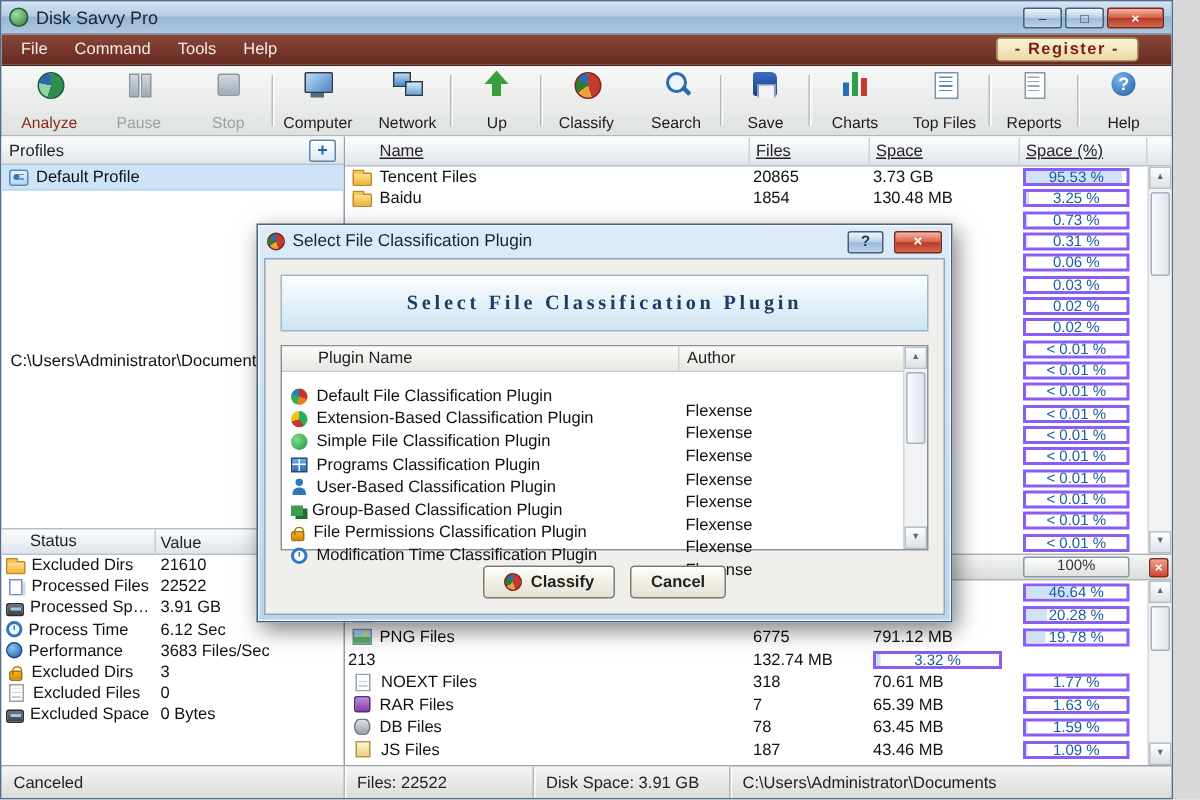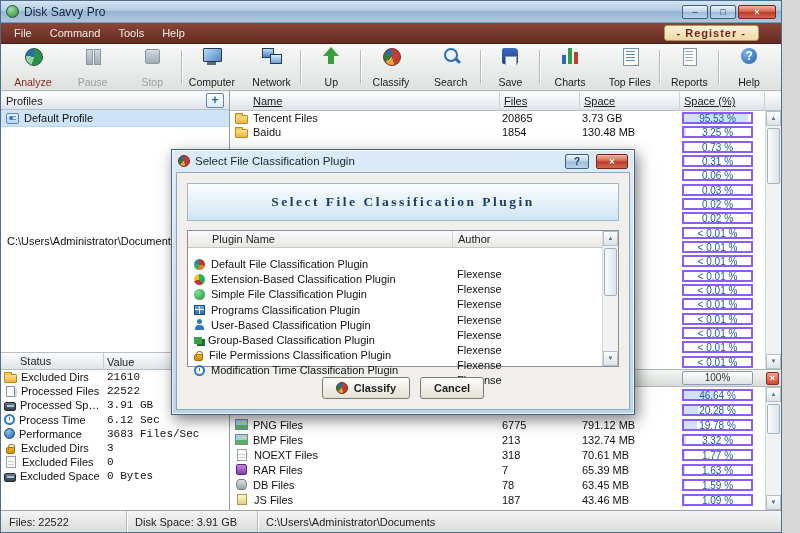--- a/index.html
+++ b/index.html
@@ -75,21 +75,21 @@
   .dir-row { height:16px; flex:none; display:flex; align-items:center; padding:0 6px; font-size:11px; color:#111; white-space:nowrap; overflow:hidden; }
   .sp1 { height:106px; flex:none; } .sp2 { height:103px; flex:none; }
   .status-table { flex:1; display:flex; flex-direction:column; min-height:0; }
   .st-hdr { height:18px; flex:none; display:grid; grid-template-columns:103px 1fr; align-items:center; font-size:11px; color:#222;
     background:linear-gradient(#fdfdfe,#dfe4e9); border-bottom:1px solid #b6bec6; border-top:1px solid #b6bec6; }
   .st-hdr .c1 { padding-left:19px; border-right:1px solid #c6ccd2; height:100%; line-height:17px; }
   .st-hdr .c2 { padding-left:3px; }
   .srow { height:14.2px; flex:none; display:grid; grid-template-columns:103px 1fr; align-items:center; font-size:11px; color:#111; }
   .srow .lab { display:flex; align-items:center; gap:4px; padding-left:3px; white-space:nowrap; overflow:hidden; text-overflow:ellipsis; }
   .srow .lab span:last-child { overflow:hidden; text-overflow:ellipsis; }
-  .srow .val { padding-left:3px; white-space:nowrap;font-family:Liberation Mono, monospace; }
+  .srow .val { padding-left:3px; white-space:nowrap; }
 
   
   .ric { width:14px; height:12px; display:inline-block; position:relative; flex:none; }
   .ic-none { visibility:hidden; }
   .ic-folder { background:linear-gradient(#ffe08a,#f0b43c); border:1px solid #c08a20; border-radius:1px; height:9px; margin-top:3px; width:13px; }
   .ic-folder::before { content:""; position:absolute; top:-3px; left:-1px; width:6px; height:2px; background:#f5c45a; border:1px solid #c08a20; border-bottom:none; border-radius:1px 1px 0 0; }
   .ic-img { background:linear-gradient(#9cd3f0 0 55%,#58b060 55%); border:1px solid #7a8a98; width:13px; height:11px; }
   .ic-img::before { content:""; position:absolute; right:2px; top:1px; width:3px; height:3px; border-radius:50%; background:#f5d84a; }
   .ic-file { background:#fdfdfd; border:1px solid #98a0a8; width:10px; height:12px; margin:0 2px;
     background-image:repeating-linear-gradient(to bottom,transparent 0 2px,#c8d0d8 2px 3px); background-size:6px 7px; background-position:1px 2px; background-repeat:no-repeat; }
@@ -752,24 +752,20 @@
               <div class="ccell">791.12 MB</div>
               <div class="cpct">
                 <div class="pbar">
                   <div class="pfill" style="width: 19.78%;"></div>
                   <span class="ptext">19.78 %</span>
                 </div>
               </div>
             </div>
 
             <div class="trow">
-              <div class="cname">
-                <span class="ric ic-img"></span>
-                <span>BMP Files</span>
-              </div>
               <div class="ccell">213</div>
               <div class="ccell">132.74 MB</div>
               <div class="cpct">
                 <div class="pbar">
                   <div class="pfill" style="width: 3.32%;"></div>
                   <span class="ptext">3.32 %</span>
                 </div>
               </div>
             </div>
 
@@ -838,20 +834,21 @@
           <div class="strack">
             <div class="sthumb" style="top:2px;height:30px;"></div>
           </div>
           <div class="sarr down"></div>
         </div>
       </div>
     </div>
   </div>
 
   <div class="statusbar">
+    <div class="seg seg1">Canceled</div>
     <div class="seg seg2">Files: 22522</div>
     <div class="seg seg3">Disk Space: 3.91 GB</div>
     <div class="seg seg4">C:\Users\Administrator\Documents</div>
   </div>
 
   <div class="dialog">
     <div class="dlg-title">
       <span class="dlg-icon"></span>
       <span class="dtext">Select File Classification Plugin</span>
       <span class="dlg-help">?</span>

